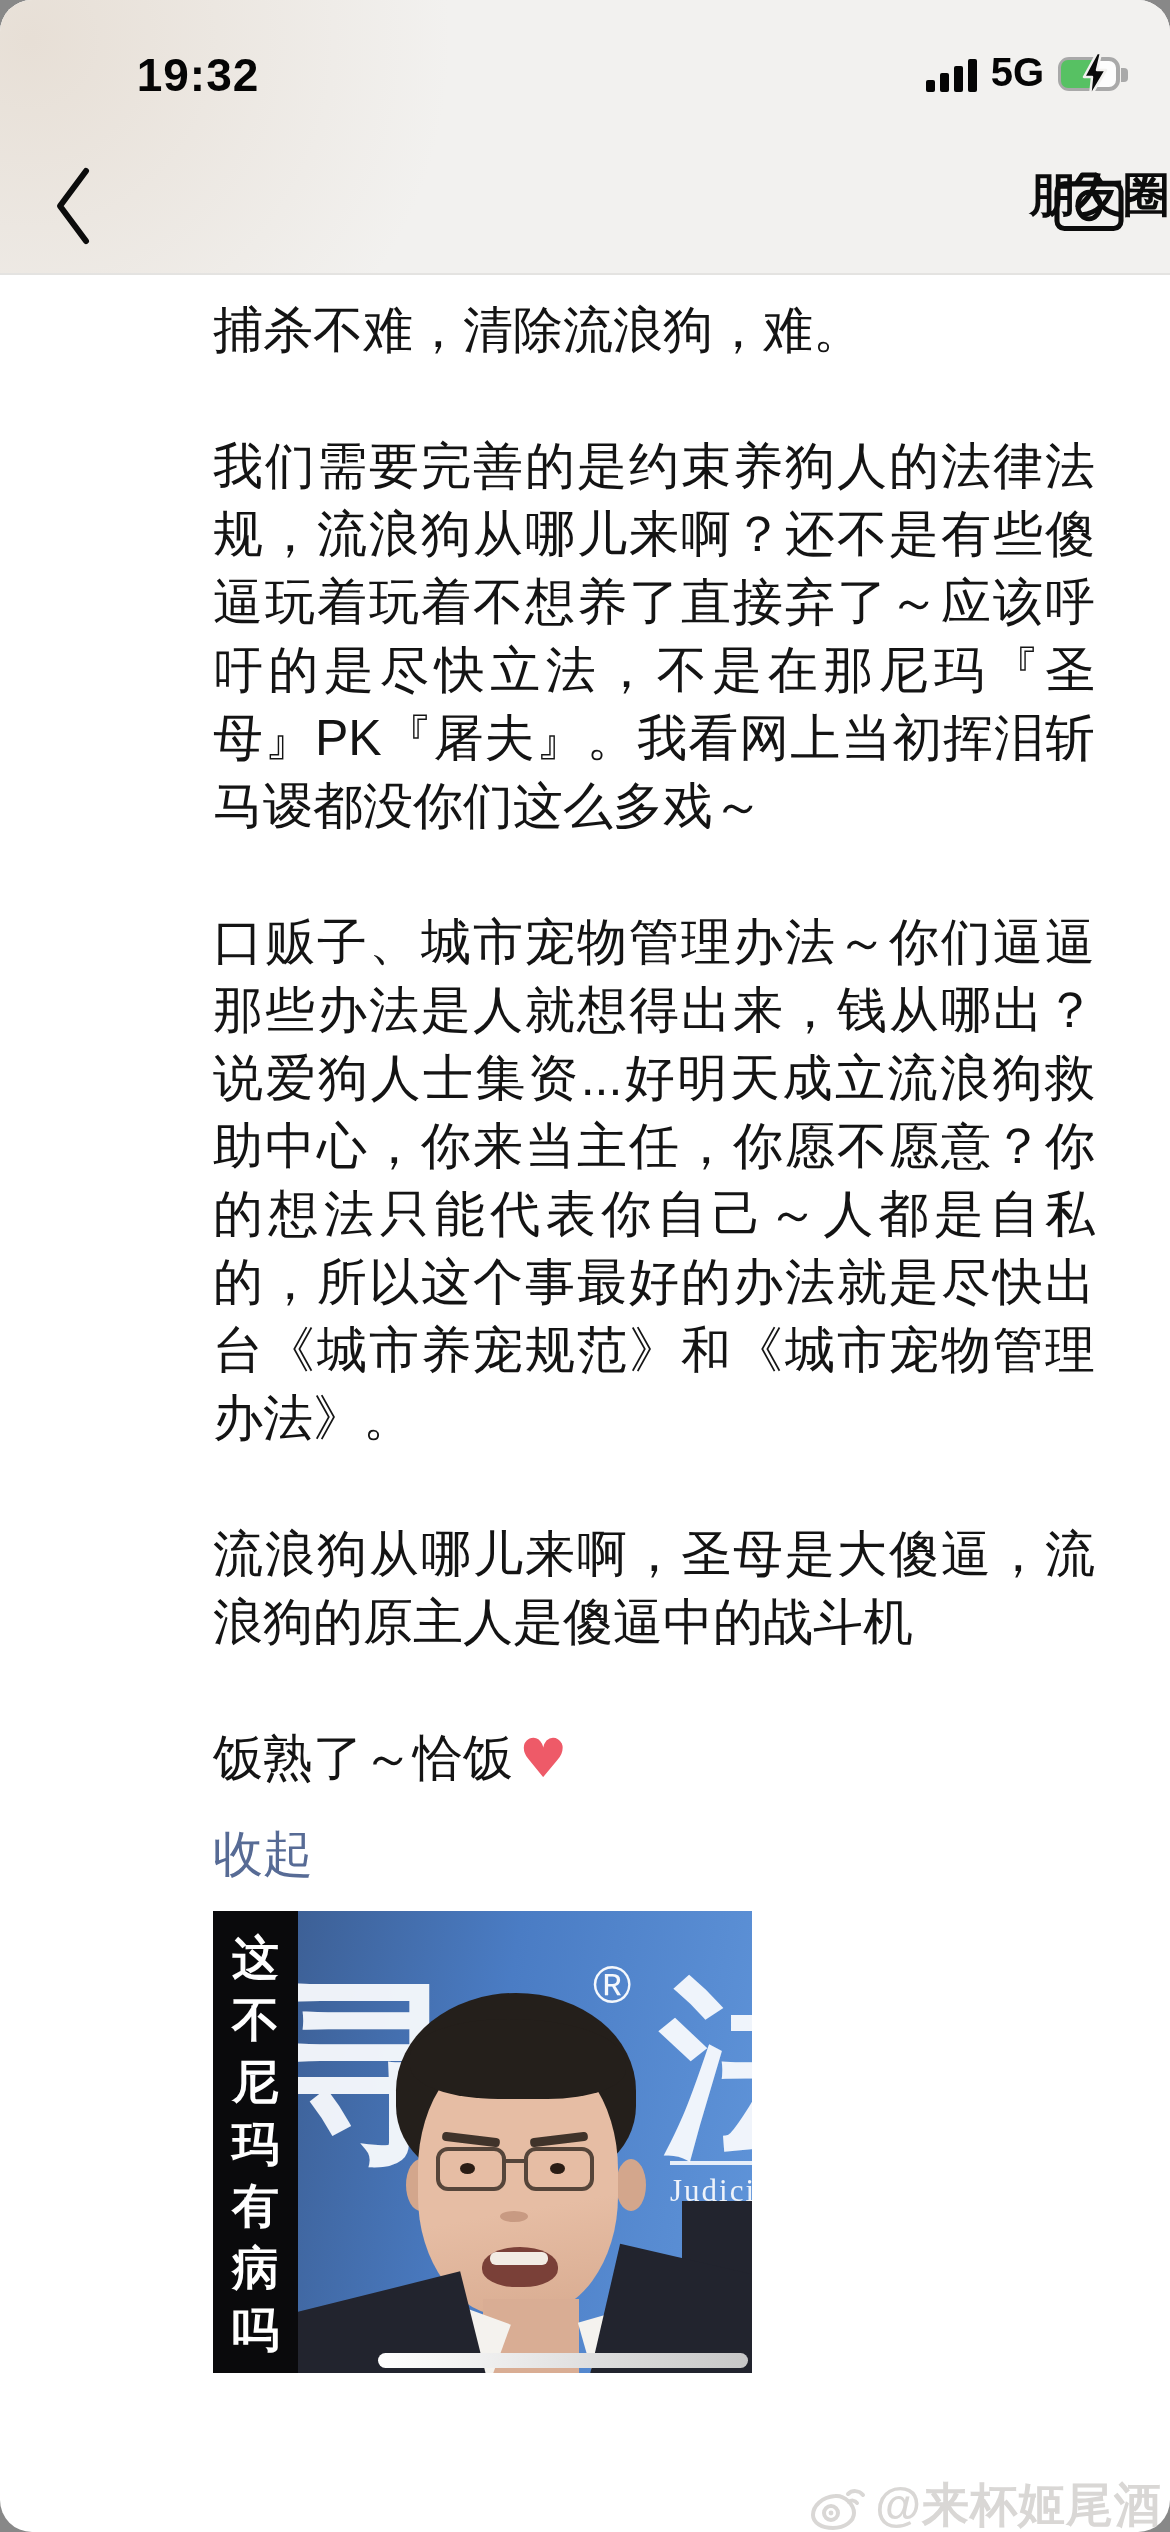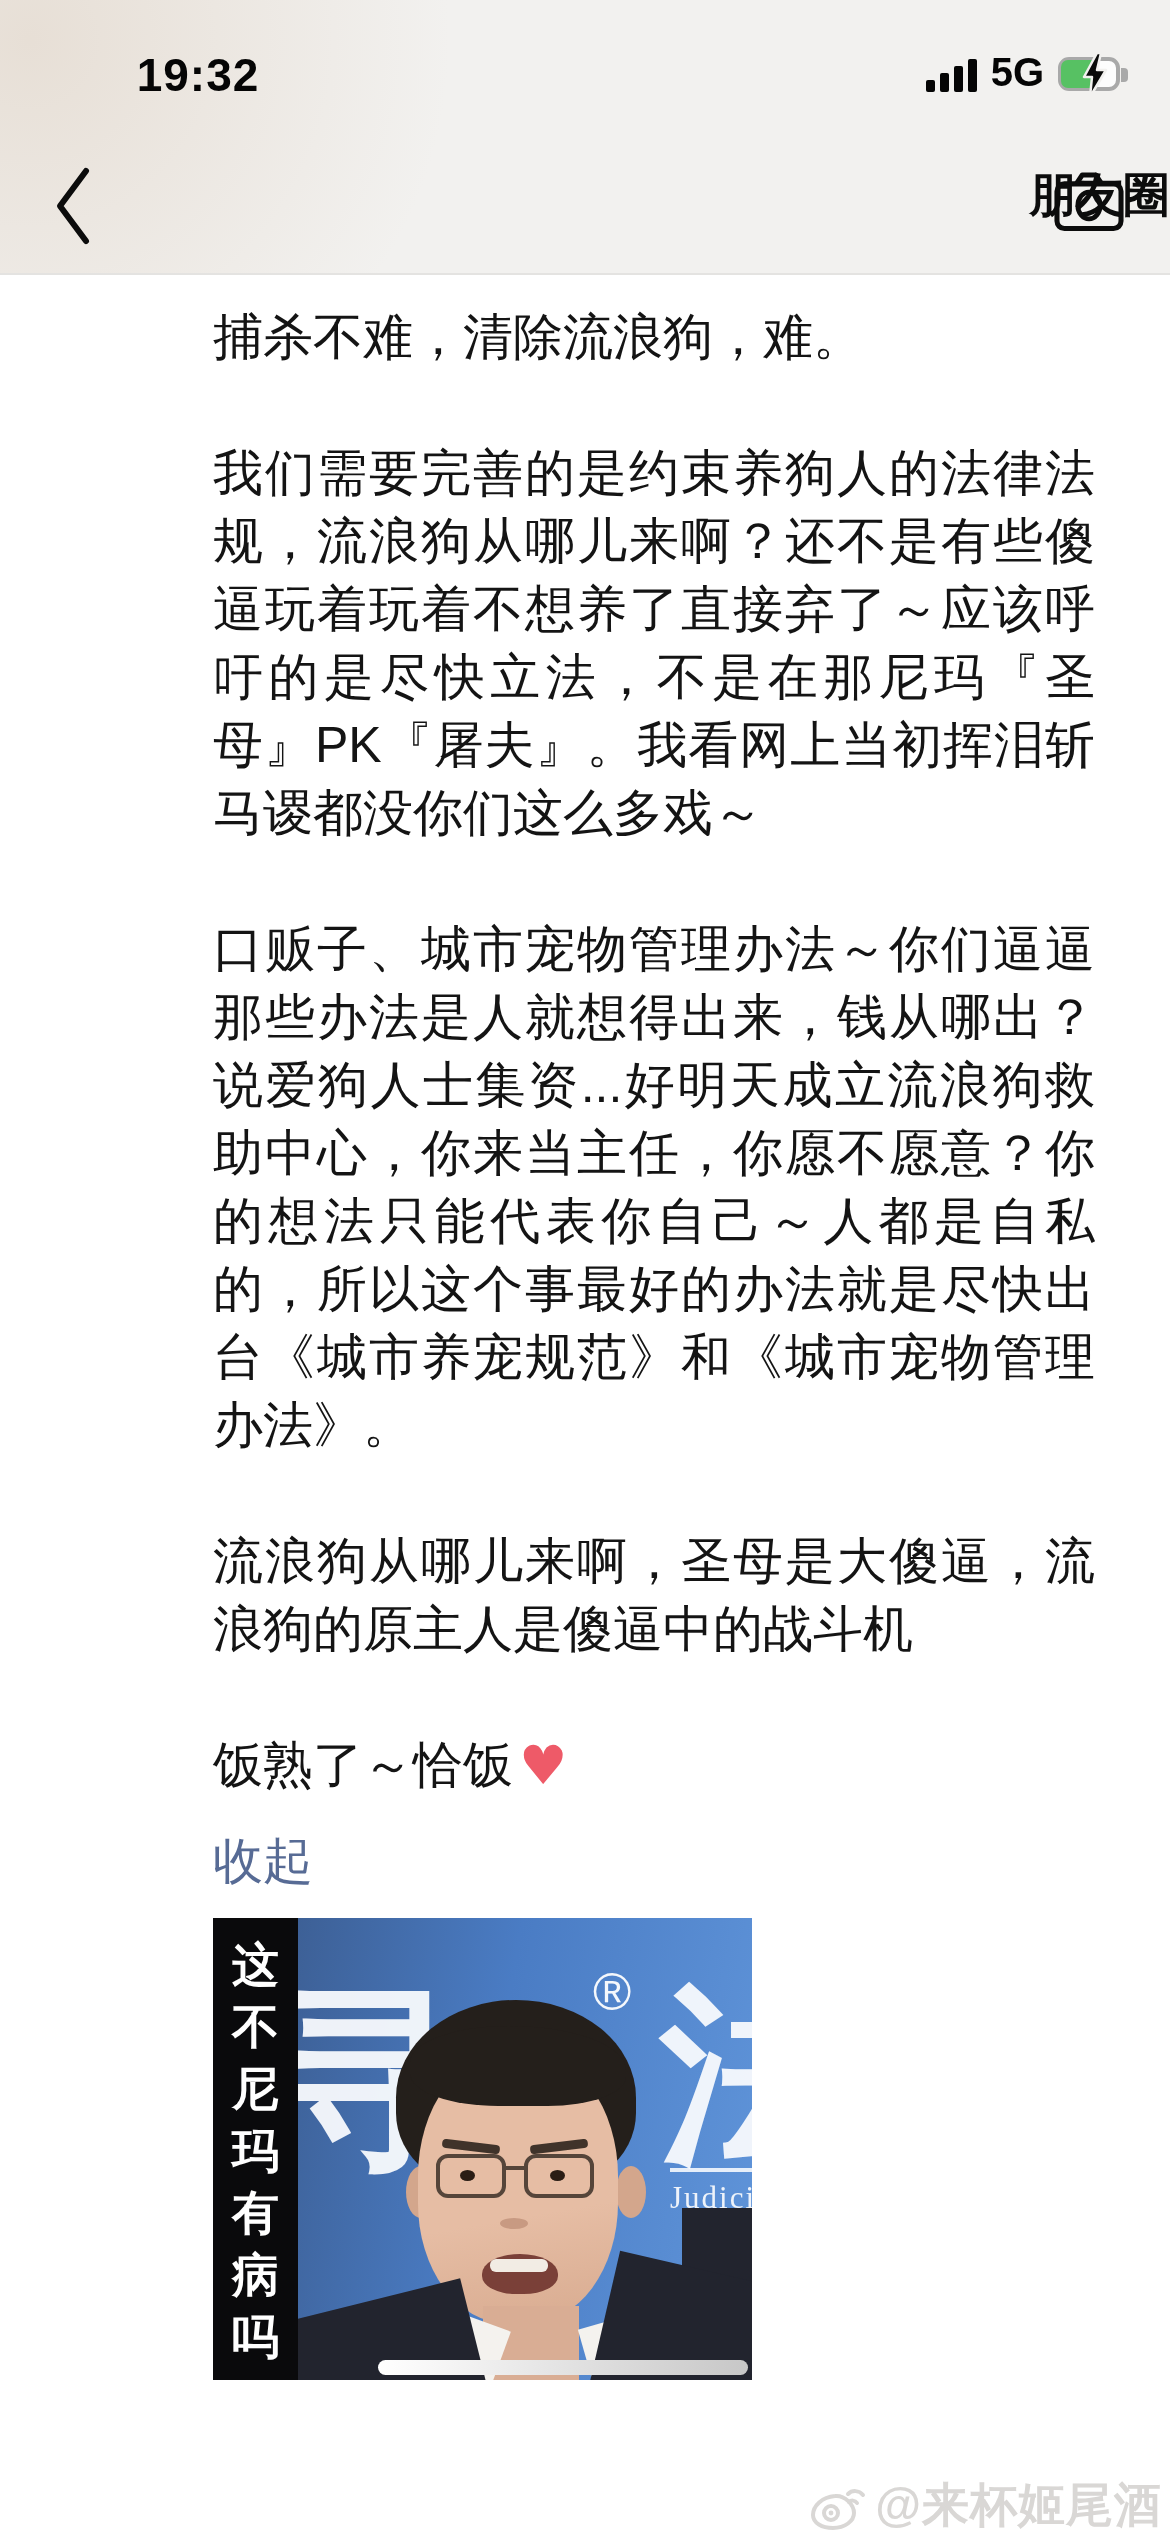--- a/index.html
+++ b/index.html
@@ -1,17 +1,17 @@
 <!DOCTYPE html>
 <html><head>
 <meta charset="utf-8">
 <style>
   html,body{margin:0;padding:0;background:#888;}
   #screen{position:relative;width:1170px;height:2532px;background:#ffffff;overflow:hidden;
-          font-family:"Liberation Sans","DejaVu Sans",sans-serif;}
+          font-family:"Liberation Sans","DejaVu Sans",sans-serif;border-radius:32px;}
   
   #top-chrome{position:absolute;left:0;top:0;width:1170px;height:275px;
       background:radial-gradient(circle at 30px 40px, rgba(222,208,193,.55) 0,rgba(242,241,239,0) 420px),#f2f1ef;
       border-bottom:2px solid #e4e3e1;box-sizing:border-box;z-index:5;}
   .statusbar{position:absolute;left:0;top:0;width:100%;height:130px;}
   .time{position:absolute;left:118px;top:48px;width:160px;text-align:center;
         font-size:46px;font-weight:700;color:#050505;letter-spacing:1px;}
   .status-right{position:absolute;right:42px;top:50px;display:flex;align-items:flex-end;gap:14px;height:44px;}
   .signal{display:flex;align-items:flex-end;gap:5px;height:34px;padding-bottom:2px;}
   .signal i{display:block;width:9px;background:#050505;border-radius:2px;}
@@ -23,21 +23,21 @@
   .batt-nub{position:absolute;right:0;top:11px;width:7px;height:14px;background:#a9a9a9;border-radius:0 4px 4px 0;}
   .bolt{position:absolute;left:22px;top:-5px;}
   .navbar{position:absolute;left:0;top:130px;width:100%;height:143px;}
   .back-btn{position:absolute;left:52px;top:36px;width:44px;height:80px;cursor:pointer;}
   .nav-title{position:absolute;left:0;right:0;top:34px;text-align:right;font-size:47px;font-weight:600;color:#0c0c0c;}
   .camera-btn{position:absolute;right:46px;top:40px;width:70px;height:62px;cursor:pointer;}
   
   .post{position:absolute;left:0;top:275px;width:1170px;box-sizing:border-box;padding:16px 75px 0 213px;}
   .post p{margin:68px 0 0 0;font-size:50px;line-height:68px;color:#141414;text-align:justify;
           font-family:"Liberation Sans","DejaVu Sans",sans-serif;word-break:break-word;}
-  .post p:first-child{margin-top:12px;}
+  .post p:first-child{margin-top:5px;}
   .heart{font-family:"DejaVu Sans",sans-serif;color:#ee5a68;font-size:54px;vertical-align:-2px;padding-left:6px;}
   .collapse{display:inline-block;margin-top:27px;font-size:50px;line-height:68px;color:#576b95;cursor:pointer;}
   
   .video{position:relative;margin-top:23px;width:539px;height:462px;overflow:hidden;cursor:pointer;}
   .strip{position:absolute;left:0;top:0;width:85px;height:100%;background:#0a0a0c;z-index:3;}
   .strip span{display:block;width:100%;height:62px;text-align:center;color:#fff;
               font-size:47px;line-height:58px;font-weight:700;}
   .strip span:first-child{margin-top:18px;}
   .photo{position:absolute;left:85px;top:0;right:0;bottom:0;overflow:hidden;
          background:linear-gradient(100deg,#3d6096 0%,#4a7cc4 42%,#6095da 100%);}

